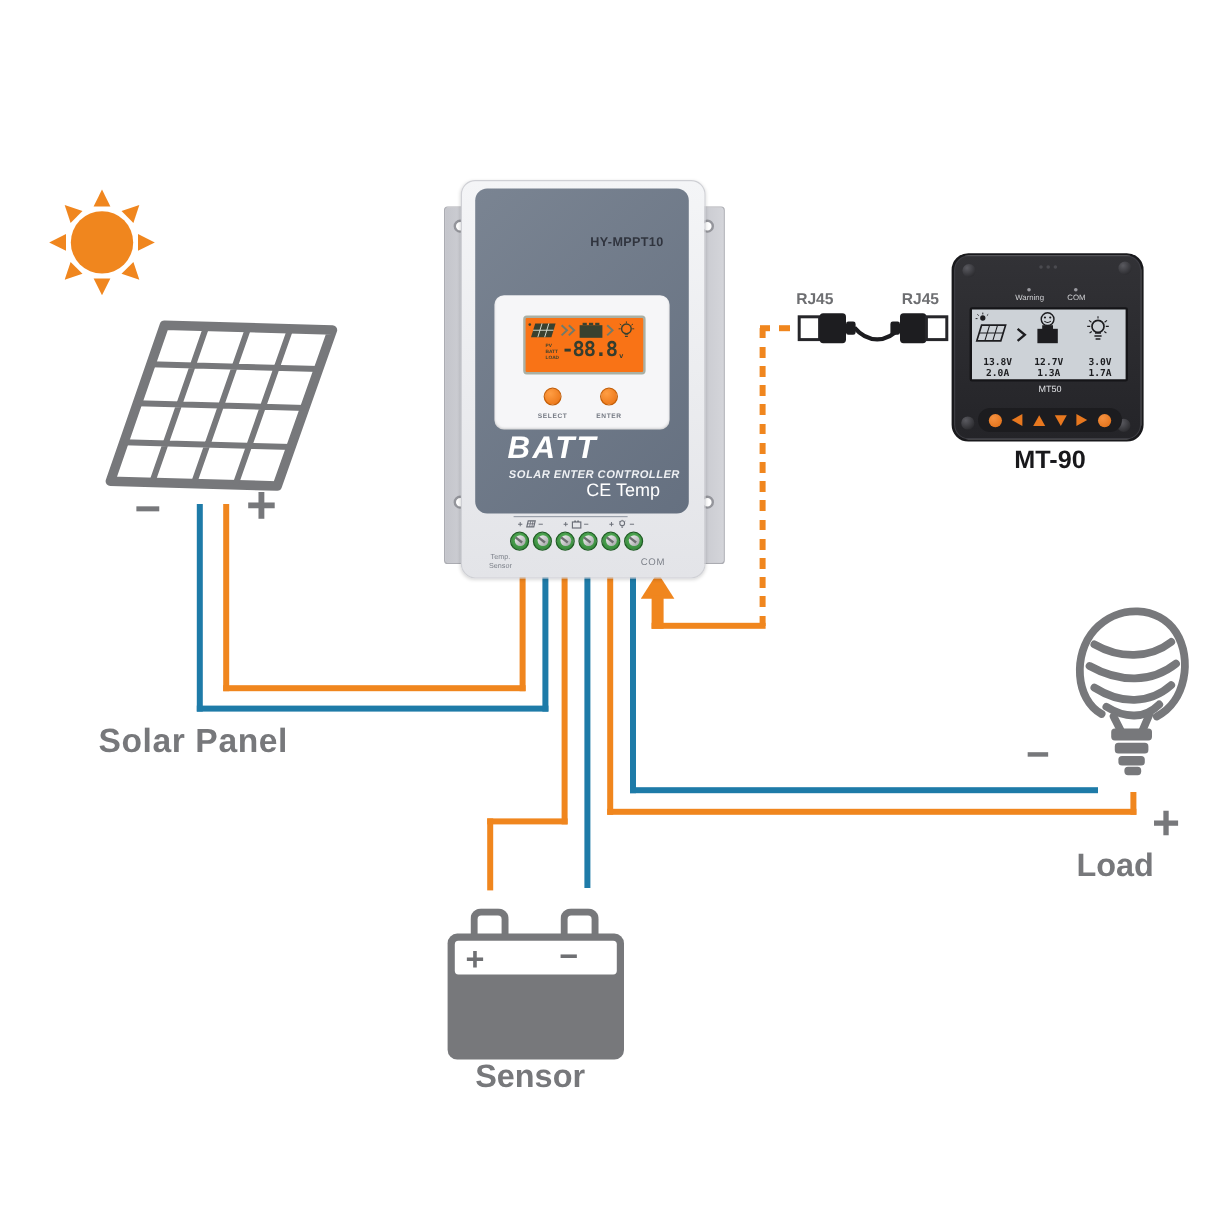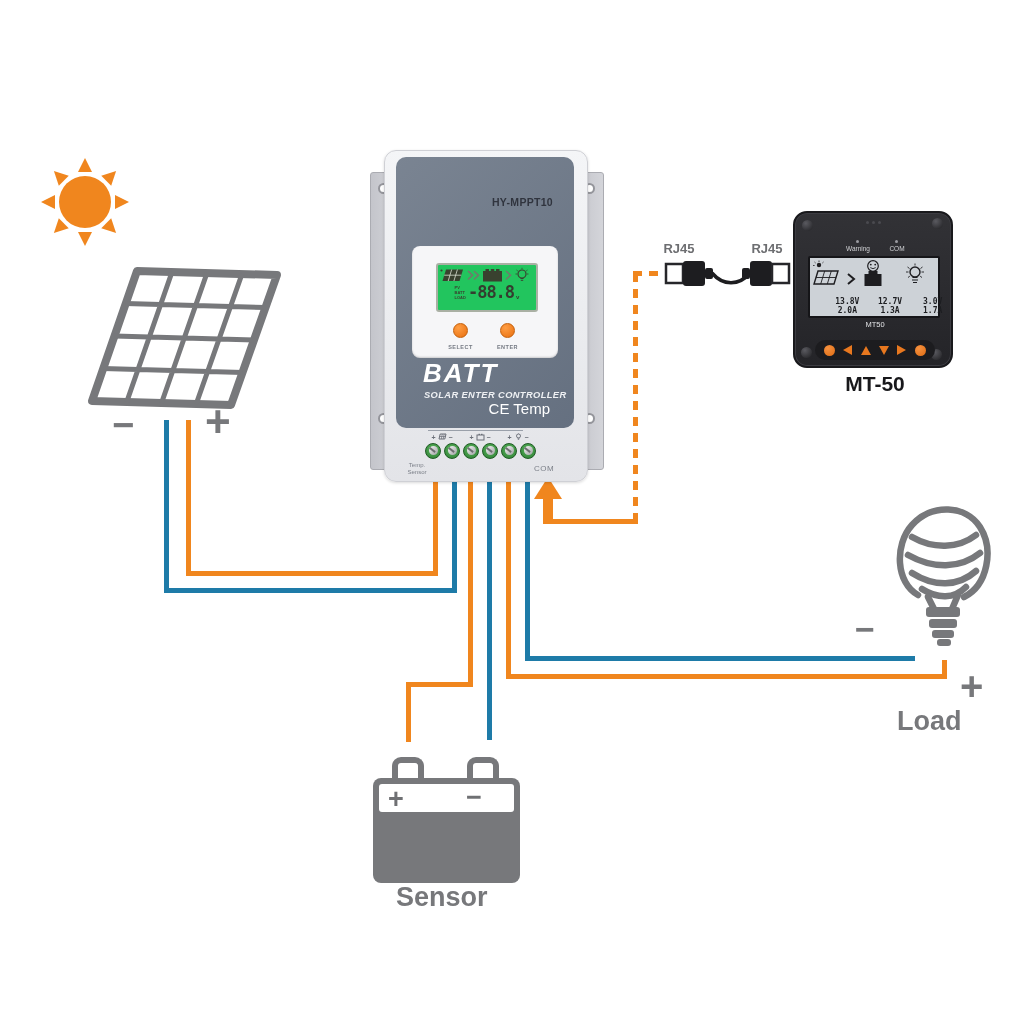--- a/index.html
+++ b/index.html
@@ -11,21 +11,21 @@
   .dash-v{position:absolute;background:repeating-linear-gradient(to bottom,#F0861E 0 9px,transparent 9px 16px);}
   .dash-h{position:absolute;background:repeating-linear-gradient(to right,#F0861E 0 9px,transparent 9px 16px);}
   .glabel{position:absolute;color:#77787B;font-weight:bold;line-height:1;}
   .sign{position:absolute;color:#77787B;font-weight:bold;line-height:1;}
   
   .flange{position:absolute;background:linear-gradient(90deg,#c4c5cb,#d4d5da);border:1px solid #abacb2;border-radius:3px;}
   .hole{position:absolute;width:11px;height:11px;border-radius:50%;background:#fff;border:2px solid #94959b;box-sizing:border-box;}
   .ctl-body{position:absolute;left:384px;top:150px;width:202px;height:330px;background:linear-gradient(180deg,#f4f5f7,#e3e4e8);border:1px solid #cfd0d5;border-radius:12px;box-shadow:0 1px 3px rgba(0,0,0,.15);}
   .ctl-dark{position:absolute;left:396px;top:157px;width:178px;height:271px;background:linear-gradient(135deg,#7a8492,#657080);border-radius:10px;}
   .ctl-inset{position:absolute;left:412px;top:246px;width:146px;height:112px;background:#f6f6f8;border-radius:8px;box-shadow:inset 0 -1px 2px rgba(0,0,0,.18);}
-  .lcd{position:absolute;left:436px;top:263px;width:102px;height:49px;background:#22c55e;border:2px solid #aab0a4;border-radius:3px;box-sizing:border-box;}
+  .lcd{position:absolute;left:436px;top:263px;width:102px;height:49px;background:#f97316;border:2px solid #aab0a4;border-radius:3px;box-sizing:border-box;}
   .lcd-val{display:flex;align-items:flex-end;justify-content:center;gap:2px;margin-top:0px;}
   .lcd-rows{font-size:4px;font-weight:bold;color:#39412f;line-height:1.2;text-align:left;}
   .lcd-num{font-family:"DejaVu Sans Mono",monospace;font-weight:bold;font-size:17px;color:#343d2f;letter-spacing:-1px;line-height:.9;}
   .lcd-unit{font-size:6px;font-weight:bold;color:#343d2f;}
   .obtn{position:absolute;width:15px;height:15px;border-radius:50%;background:radial-gradient(circle at 35% 30%,#ff9e44,#e86f10);border:1px solid #c55f08;box-sizing:border-box;}
   .obtn-label{position:absolute;font-size:5.5px;font-weight:bold;color:#747983;letter-spacing:.5px;text-align:center;}
   .mppt{position:absolute;left:423px;top:360px;color:#fff;font-size:26px;font-weight:900;font-style:italic;letter-spacing:2px;line-height:1;}
   .mppt-sub{position:absolute;left:424px;top:391px;color:#eef0f3;font-size:9.3px;font-weight:bold;font-style:italic;letter-spacing:.4px;line-height:1;}
   .cert{position:absolute;left:458px;top:400px;width:92px;text-align:right;color:#fff;font-size:15px;line-height:1.2;}
   .marking{position:absolute;top:433px;width:38px;display:flex;align-items:center;justify-content:center;gap:2px;font-size:7px;font-weight:bold;color:#6b6f78;line-height:1;}
@@ -33,21 +33,21 @@
   .screw{margin:2px auto 0;width:9px;height:9px;border-radius:50%;background:linear-gradient(135deg,#f4f4f4,#9fa1a3);}
   .slot{position:relative;top:3.4px;left:0.5px;width:7px;height:1.6px;background:#6d6f71;transform:rotate(38deg);}
   .tinylabel{position:absolute;font-size:6px;color:#7c8089;line-height:1.2;text-align:center;}
   
   .mt50{position:absolute;left:793px;top:211px;width:160px;height:157px;background:linear-gradient(180deg,#323236,#242428);border:2px solid #19191c;border-radius:14px;box-sizing:border-box;box-shadow:inset 0 0 0 1px #3c3c42;}
   .mtscrew{position:absolute;width:11px;height:11px;border-radius:50%;background:radial-gradient(circle at 35% 30%,#5a5a60,#1e1e21);}
   .spk{position:absolute;width:3px;height:3px;border-radius:50%;background:#4a4a4f;box-shadow:6px 0 #4a4a4f,-6px 0 #4a4a4f;}
   .mtled{position:absolute;width:3px;height:3px;border-radius:50%;background:#9a9aa0;}
   .mtlabel{position:absolute;font-size:6.5px;color:#d2d3d6;text-align:center;line-height:1;}
   .mtscreen{position:absolute;left:808px;top:256px;width:132px;height:62px;background:#cdd2d7;border:2px solid #151518;border-radius:2px;box-sizing:border-box;}
-  .mtvals{position:absolute;left:16px;bottom:1px;width:100%;display:flex;}
+  .mtvals{position:absolute;left:0;bottom:1px;width:100%;display:flex;}
   .mtcol{flex:1;text-align:center;font-family:"DejaVu Sans Mono",monospace;font-size:8px;font-weight:bold;color:#1c1d20;line-height:1.15;}
   .mtbezel{position:absolute;left:845px;top:321px;width:60px;text-align:center;font-size:7.5px;font-weight:normal;color:#dfe0e3;line-height:1;}
   .btnbar{position:absolute;left:815px;top:340px;width:120px;height:20px;background:#1c1c1f;border-radius:10px;display:flex;align-items:center;justify-content:space-around;padding:0 5px;box-sizing:border-box;}
   .rbtn{width:11px;height:11px;border-radius:50%;background:radial-gradient(circle at 35% 30%,#f59140,#df6c12);}
   .tri{width:0;height:0;border:5.5px solid transparent;}
   .tri.l{border-right:9px solid #e8781f;border-left:0;}
   .tri.u{border-bottom:9px solid #e8781f;border-top:0;}
   .tri.d{border-top:9px solid #e8781f;border-bottom:0;}
   .tri.r{border-left:9px solid #e8781f;border-right:0;}
   
@@ -74,20 +74,21 @@
       <polygon points="50,8 43,22 57,22" transform="rotate(315,50,52)"></polygon>
     </g>
   </svg>
 
   <svg class="abs" style="left:80px;top:258px" width="210" height="160" viewBox="0 0 210 160">
     <path d="M57,13 L197,17 L151,147 L12,143 Z" fill="#ffffff" stroke="#77787B" stroke-width="8" stroke-linejoin="round"></path>
     <path d="M92,14 L46.7,144 M127,15 L81.5,145 M162,16 L116.2,146 M45.7,45.5 L185.5,49.5 M34.5,78 L174,82 M23.2,110.5 L162.7,114.5" fill="none" stroke="#77787B" stroke-width="5"></path>
   </svg>
   <div class="sign" style="left:112px;top:406px;font-size:38px">−</div>
   <div class="sign" style="left:205px;top:400px;font-size:44px">+</div>
+  <div class="glabel" style="left:82px;top:604px;font-size:28px;letter-spacing:.5px">Solar Panel</div>
 
   <div class="wire o" style="left:186px;top:420px;width:5px;height:156px"></div>
   <div class="wire o" style="left:186px;top:571px;width:252px;height:5px"></div>
   <div class="wire o" style="left:433px;top:480px;width:5px;height:96px"></div>
   <div class="wire b" style="left:164px;top:420px;width:5px;height:173px"></div>
   <div class="wire b" style="left:164px;top:588px;width:293px;height:5px"></div>
   <div class="wire b" style="left:452px;top:480px;width:5px;height:113px"></div>
 
   <div class="wire o" style="left:468px;top:480px;width:5px;height:207px"></div>
   <div class="wire o" style="left:406px;top:682px;width:67px;height:5px"></div>
@@ -274,21 +275,21 @@
   </div>
   <div class="mtbezel">MT50</div>
   <div class="btnbar">
     <div class="rbtn"></div>
     <div class="tri l"></div>
     <div class="tri u"></div>
     <div class="tri d"></div>
     <div class="tri r"></div>
     <div class="rbtn"></div>
   </div>
-  <div class="abs" style="left:833px;top:372px;width:84px;text-align:center;font-size:21px;font-weight:900;color:#18181b">MT-50</div>
+  <div class="abs" style="left:833px;top:372px;width:84px;text-align:center;font-size:21px;font-weight:900;color:#18181b">MT-90</div>
 
   <svg class="abs" style="left:888px;top:497px" width="108" height="160" viewBox="0 0 108 160">
     <g fill="none" stroke="#77787b" stroke-width="6.5" stroke-linecap="round">
       <path d="M30,98 C8,86 6,48 24,28 C44,6 78,8 92,30 C106,52 100,88 76,100"></path>
       <path d="M24,40 C45,52 70,52 88,38"></path>
       <path d="M20,58 C45,72 72,72 92,56"></path>
       <path d="M24,76 C46,90 70,90 88,74"></path>
       <path d="M34,92 C50,102 66,102 78,90"></path>
       <path d="M40,100 L46,112 M70,98 L64,112"></path>
     </g>

